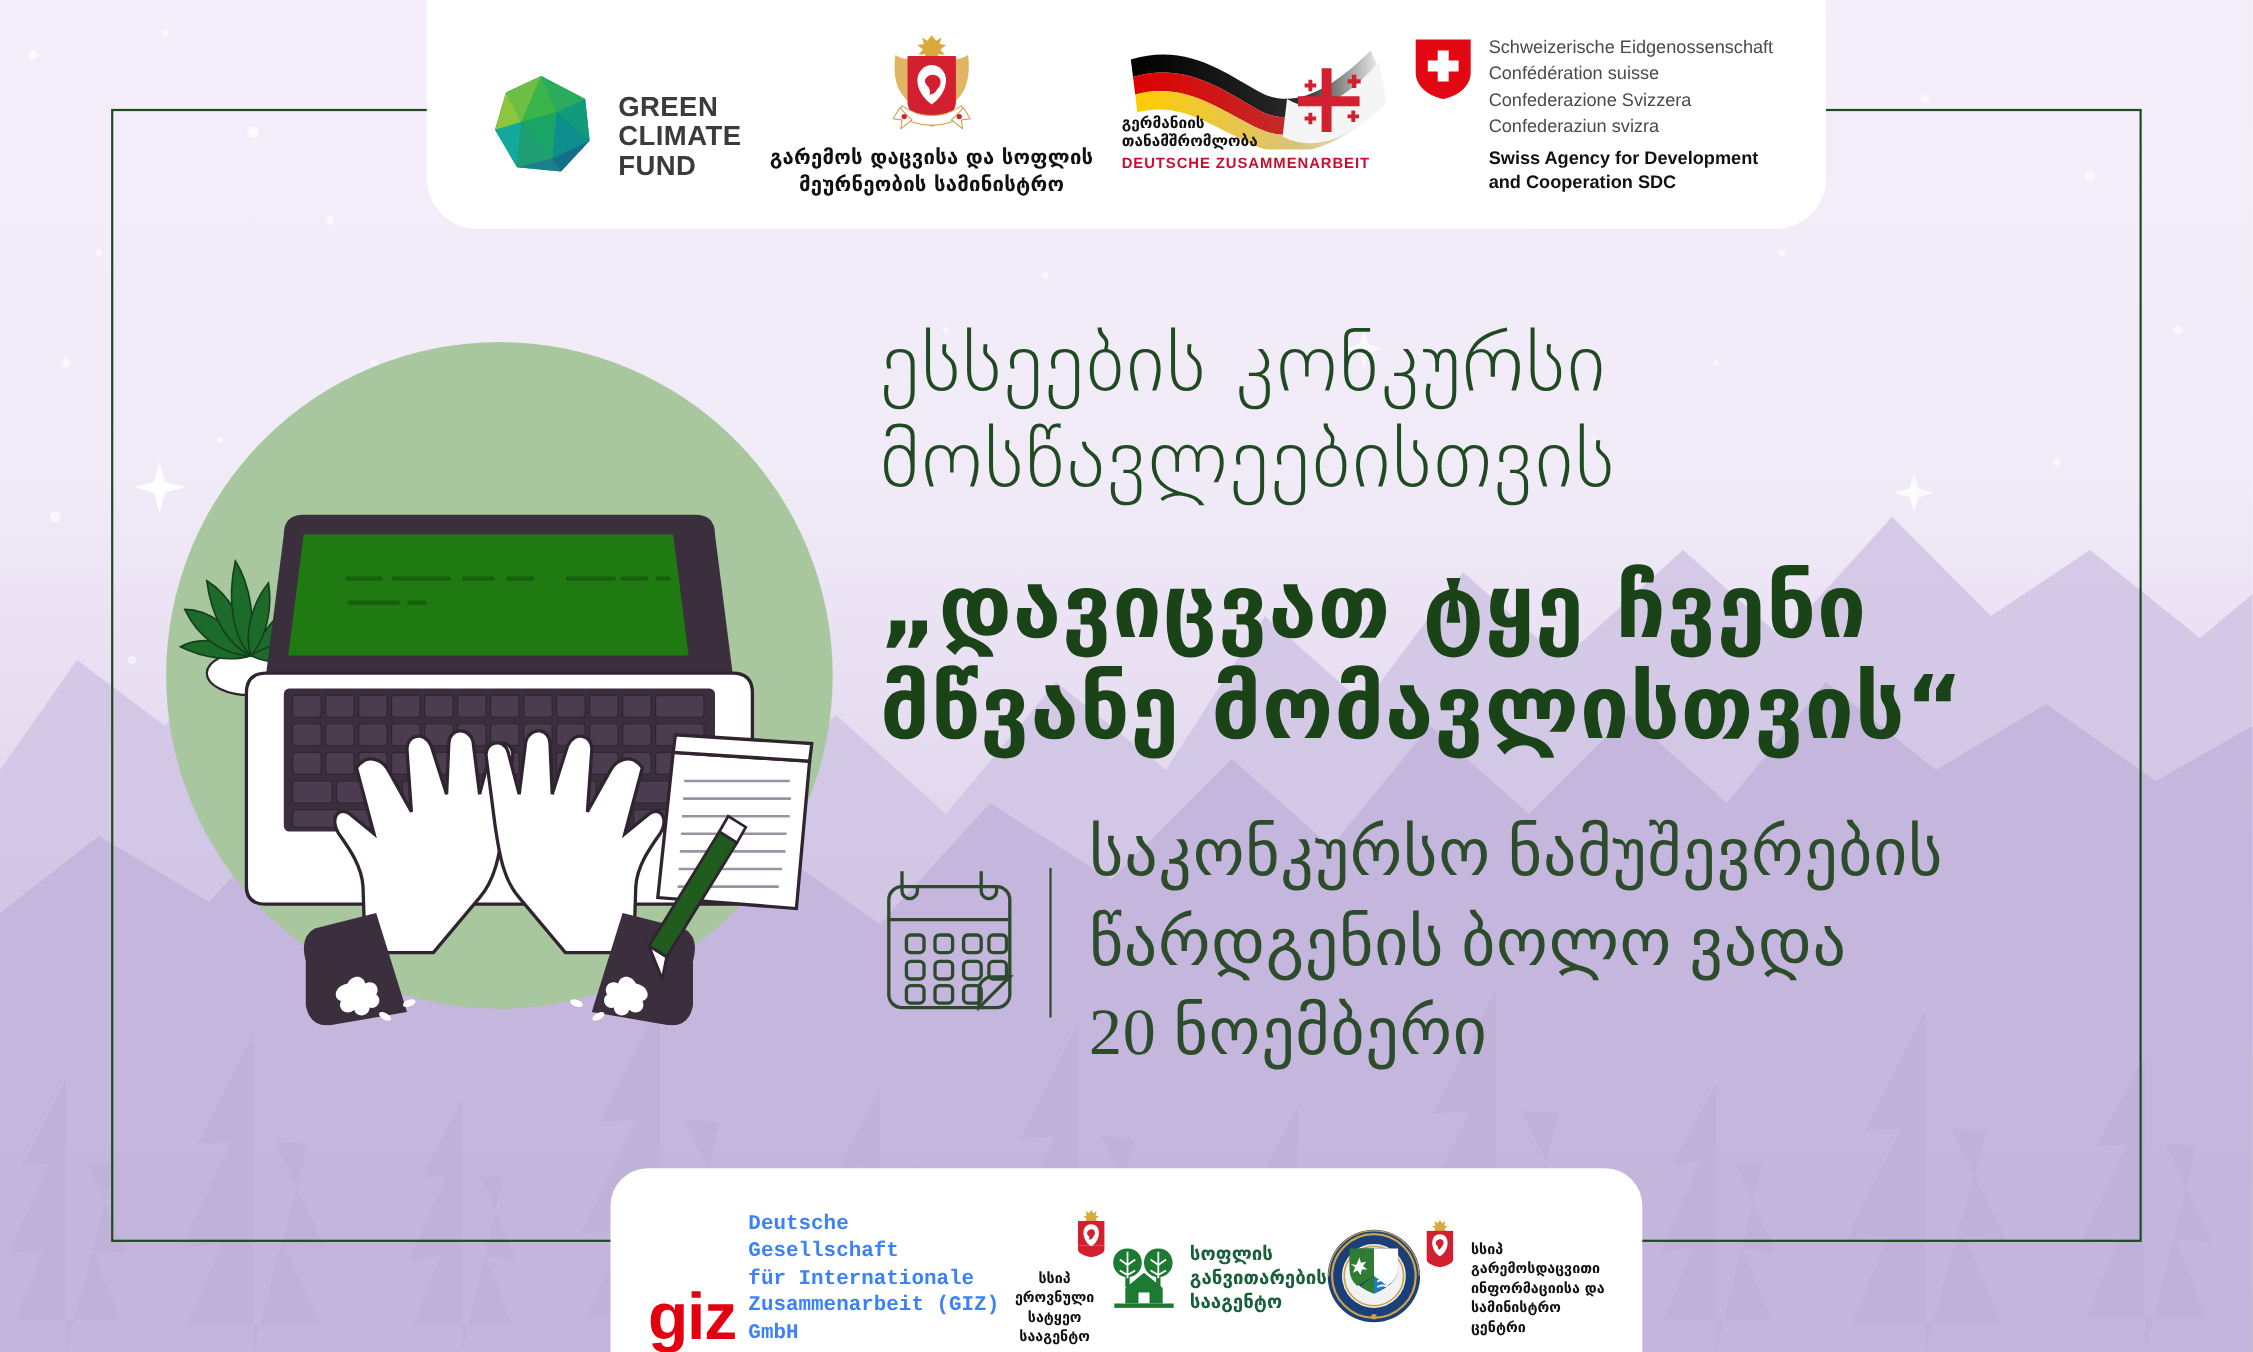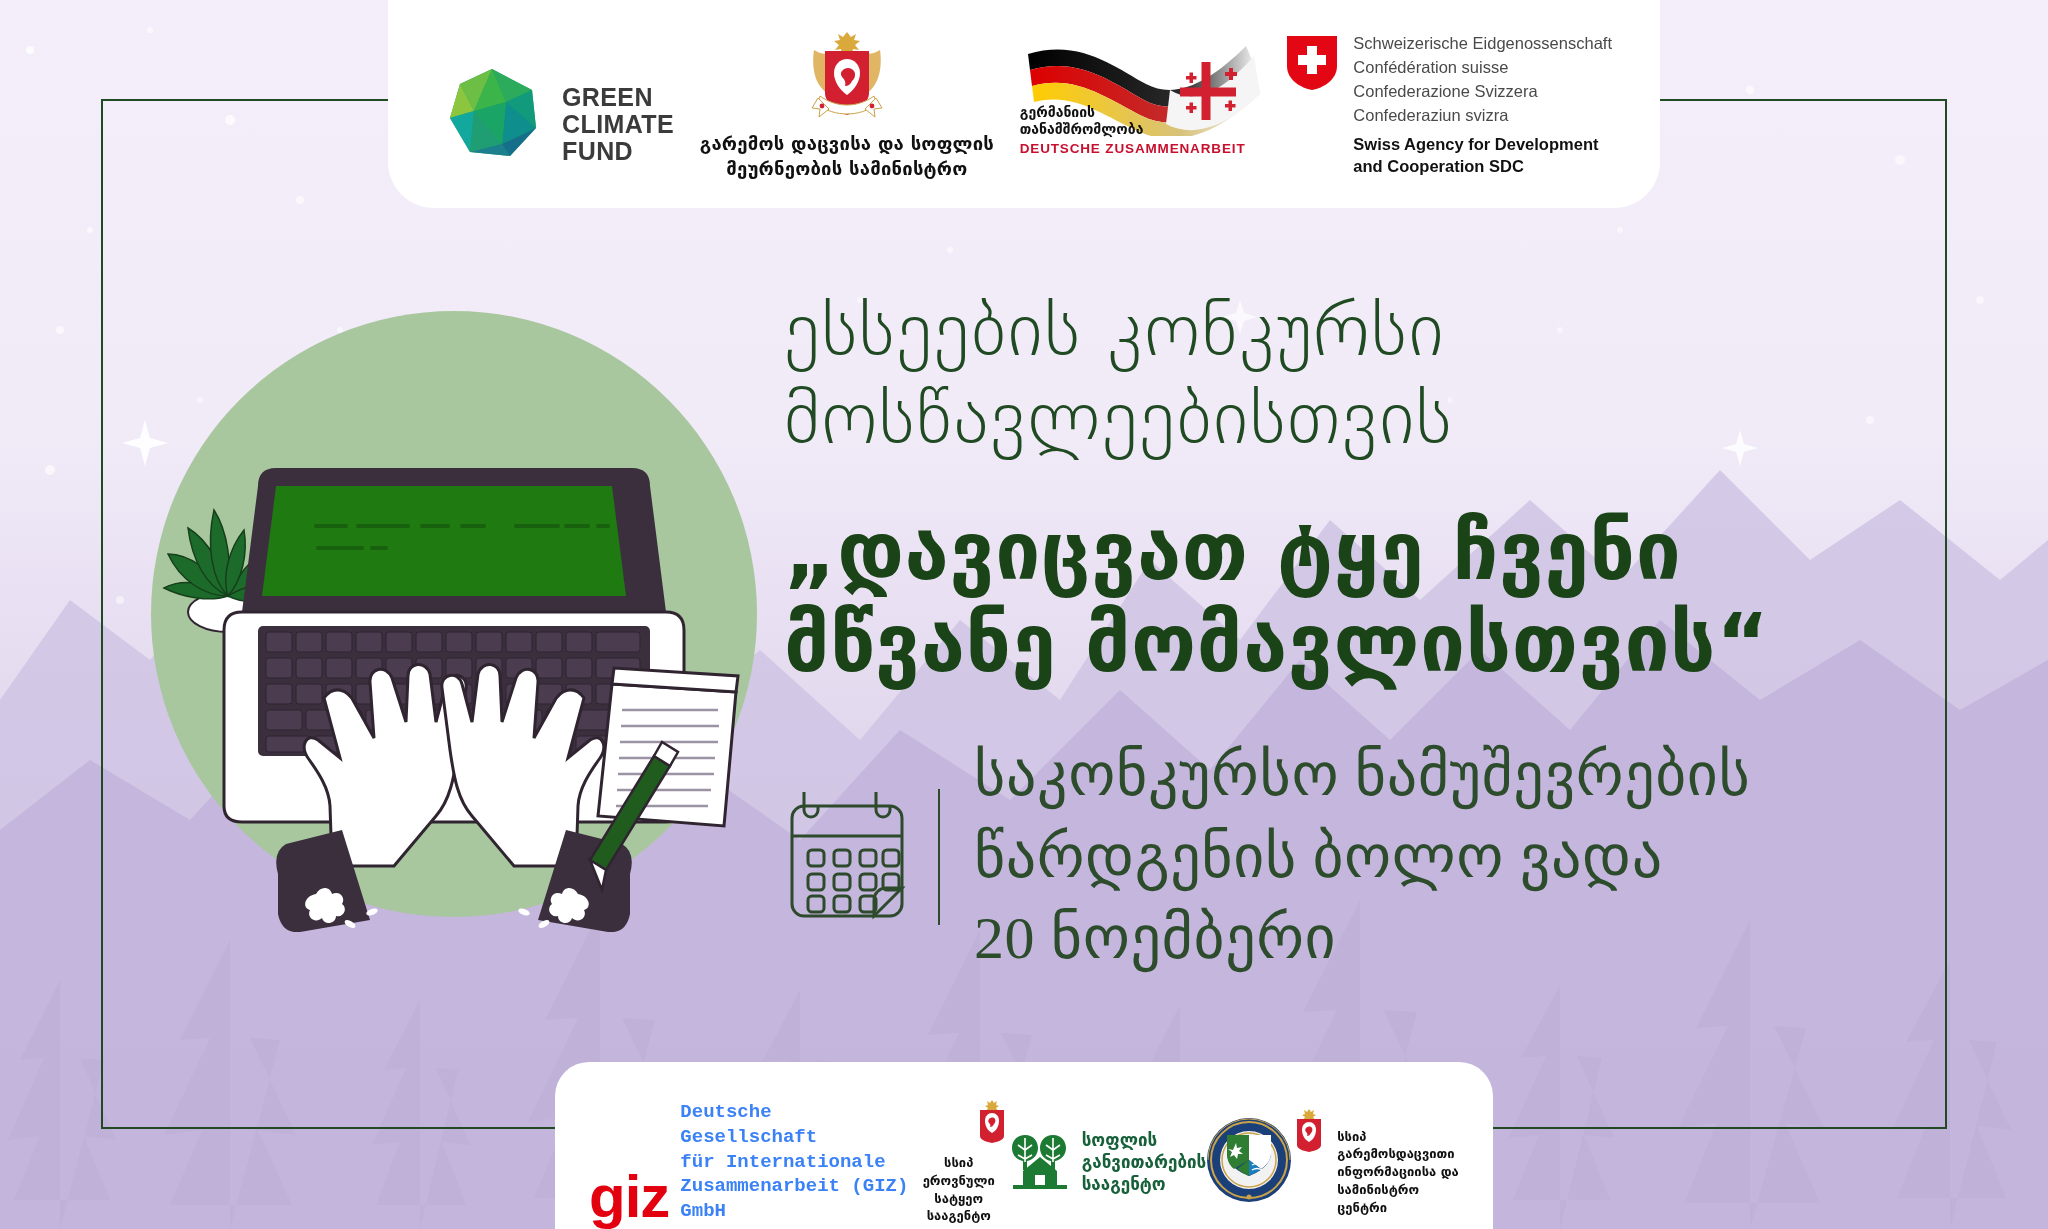--- a/index.html
+++ b/index.html
@@ -50,21 +50,21 @@
   .swiss-lines { font-size: 16.5px; line-height: 1.45; color: #4a4a4a;
     white-space: pre-line; font-family: "Liberation Sans", sans-serif; }
   .swiss-sdc { font-size: 16.5px; line-height: 1.33; color: #111; font-weight: bold;
     margin-top: 6px; white-space: pre-line; font-family: "Liberation Sans", sans-serif; }
 
   
   #illustration { position: absolute; left: 136px; top: 296px; width: 636px; height: 636px; }
   #illustration svg { display:block; width: 100%; height: 100%; }
 
   
-  #content { position: absolute; left: 784px; top: 286px; width: 1180px; }
+  #content { position: absolute; left: 800px; top: 286px; width: 1180px; }
   .kicker {
     font-family: "DejaVu Sans", sans-serif;
     font-size: 75px; line-height: 1.17; color: #1f4a22; font-weight: 300;
     letter-spacing: 1.5px; white-space: pre-line;
   }
   .headline {
     margin-top: 44px;
     font-family: "DejaVu Sans", sans-serif;
     font-size: 80px; line-height: 1.16; color: #1a4417; font-weight: bold;
     letter-spacing: .6px; white-space: pre-line;

